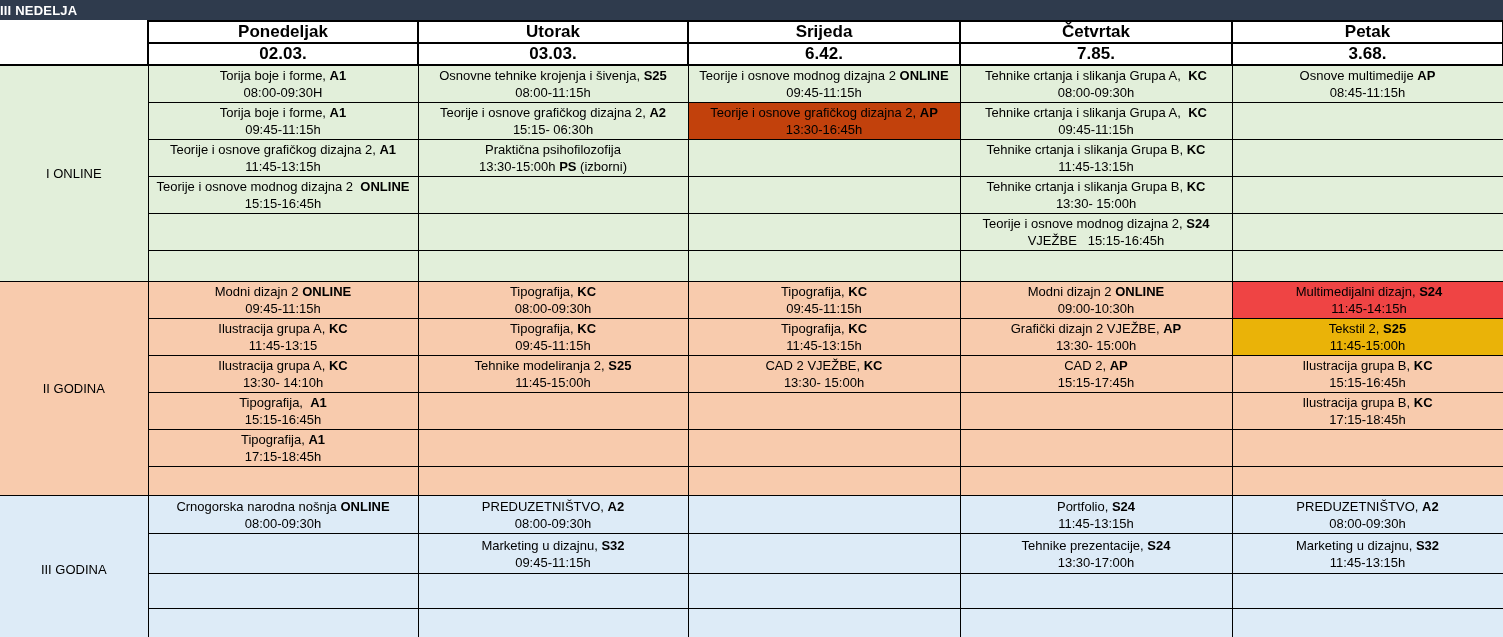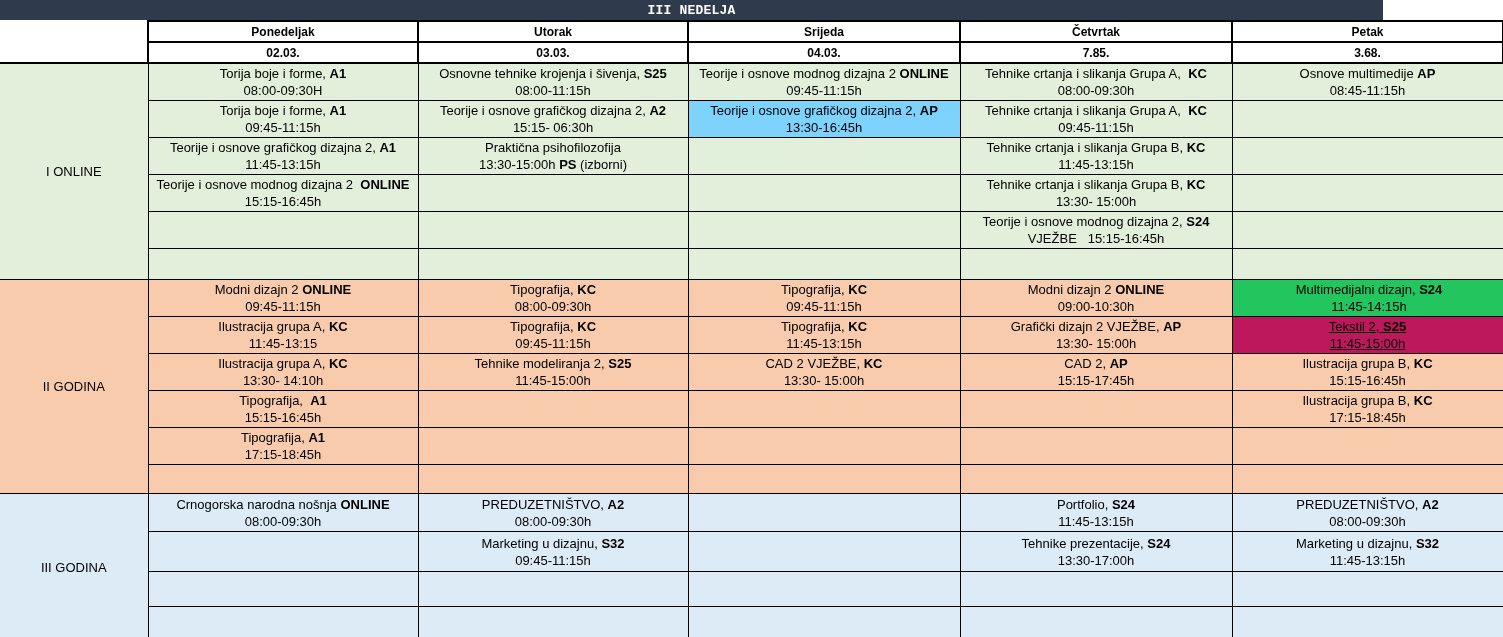--- a/index.html
+++ b/index.html
@@ -3,34 +3,34 @@
 <meta charset="utf-8">
 <style>
   * { margin:0; padding:0; box-sizing:border-box; }
   html,body { background:#ffffff; }
   body {
     width:1503px; height:637px; overflow:hidden;
     font-family:"Liberation Sans", sans-serif;
     color:#000000;
   }
   .titlebar {
-    width:1383px; height:20px;
-    display:flex; align-items:center; justify-content:center;font-family:Liberation Mono, monospace;
+    width:1503px; height:20px;
+    display:flex; align-items:center; justify-content:flex-start;
   }
   .titlebar span {
     color:#ffffff; font-weight:700; font-size:13px; letter-spacing:0.2px;
   }
   table.timetable {
     width:1503px; table-layout:fixed; border-collapse:collapse;
   }
   td { border:1px solid #000; overflow:hidden; }
   thead td { border:2px solid #000; background:#ffffff; }
   td.corner { background:#ffffff; border-left:none; border-top:none; }
   .day-row td, .date-row td {
-    text-align:center; font-weight:700; font-size:12px; height:21px;
+    text-align:center; font-weight:700; font-size:17px; height:21px;
     vertical-align:middle;
   }
   td.label-cell {
     text-align:center; vertical-align:middle; font-size:13px;
     border-left:none;
   }
   td.slot {
     text-align:center; vertical-align:middle;
     font-size:13px; line-height:17px; padding:1px 3px;
   }
@@ -58,21 +58,21 @@
       <td class="corner" rowspan="2"></td>
       <td>Ponedeljak</td>
       <td>Utorak</td>
       <td>Srijeda</td>
       <td>Četvrtak</td>
       <td>Petak</td>
     </tr>
     <tr class="date-row">
       <td>02.03.</td>
       <td>03.03.</td>
-      <td>04.03.</td>
+      <td>6.42.</td>
       <td>7.85.</td>
       <td>3.68.</td>
     </tr>
   </thead>
   <tbody>
       <tr style="height: 37px;">
         <td class="label-cell" rowspan="6" style="background: rgb(226, 239, 218);">I ONLINE</td>
         <td class="slot" style="background: rgb(226, 239, 218);">
           <div><span>Torija boje i forme, </span><span class="b">A1</span></div>
           <div><span>08:00-09:30H</span></div>
@@ -96,21 +96,21 @@
       </tr>
       <tr style="height: 37px;">
         <td class="slot" style="background: rgb(226, 239, 218);">
           <div><span>Torija boje i forme, </span><span class="b">A1</span></div>
           <div><span>09:45-11:15h</span></div>
         </td>
         <td class="slot" style="background: rgb(226, 239, 218);">
           <div><span>Teorije i osnove grafičkog dizajna 2, </span><span class="b">A2</span></div>
           <div><span>15:15- 06:30h</span></div>
         </td>
-        <td class="slot" style="background: #7dd3fc;">
+        <td class="slot" style="background: #c2410c;">
           <div><span>Teorije i osnove grafičkog dizajna 2, </span><span class="b">AP</span></div>
           <div><span>13:30-16:45h</span></div>
         </td>
         <td class="slot" style="background: rgb(226, 239, 218);">
           <div><span>Tehnike crtanja i slikanja Grupa A,  </span><span class="b">KC</span></div>
           <div><span>09:45-11:15h</span></div>
         </td>
         <td class="slot" style="background: rgb(226, 239, 218);"></td>
       </tr>
       <tr style="height: 37px;">
@@ -170,21 +170,21 @@
           <div><span>08:00-09:30h</span></div>
         </td>
         <td class="slot" style="background: rgb(248, 203, 173);">
           <div><span>Tipografija, </span><span class="b">KC</span></div>
           <div><span>09:45-11:15h</span></div>
         </td>
         <td class="slot" style="background: rgb(248, 203, 173);">
           <div><span>Modni dizajn 2 </span><span class="b">ONLINE</span></div>
           <div><span>09:00-10:30h</span></div>
         </td>
-        <td class="slot" style="background: #22c55e; padding-left: 6px;">
+        <td class="slot" style="background: #ef4444; padding-left: 6px;">
           <div><span>Multimedijalni dizajn, </span><span class="b">S24</span></div>
           <div><span>11:45-14:15h</span></div>
         </td>
       </tr>
       <tr style="height: 37px;">
         <td class="slot" style="background: rgb(248, 203, 173);">
           <div><span>Ilustracija grupa A, </span><span class="b">KC</span></div>
           <div><span>11:45-13:15</span></div>
         </td>
         <td class="slot" style="background: rgb(248, 203, 173);">
@@ -192,21 +192,21 @@
           <div><span>09:45-11:15h</span></div>
         </td>
         <td class="slot" style="background: rgb(248, 203, 173);">
           <div><span>Tipografija, </span><span class="b">KC</span></div>
           <div><span>11:45-13:15h</span></div>
         </td>
         <td class="slot" style="background: rgb(248, 203, 173);">
           <div><span>Grafički dizajn 2 VJEŽBE, </span><span class="b">AP</span></div>
           <div><span>13:30- 15:00h</span></div>
         </td>
-        <td class="slot" style="background: #be185d; text-decoration: underline;">
+        <td class="slot" style="background: #eab308;">
           <div><span>Tekstil 2, </span><span class="b">S25</span></div>
           <div><span>11:45-15:00h</span></div>
         </td>
       </tr>
       <tr style="height: 37px;">
         <td class="slot" style="background: rgb(248, 203, 173);">
           <div><span>Ilustracija grupa A, </span><span class="b">KC</span></div>
           <div><span>13:30- 14:10h</span></div>
         </td>
         <td class="slot" style="background: rgb(248, 203, 173); margin-left: 44px;">

